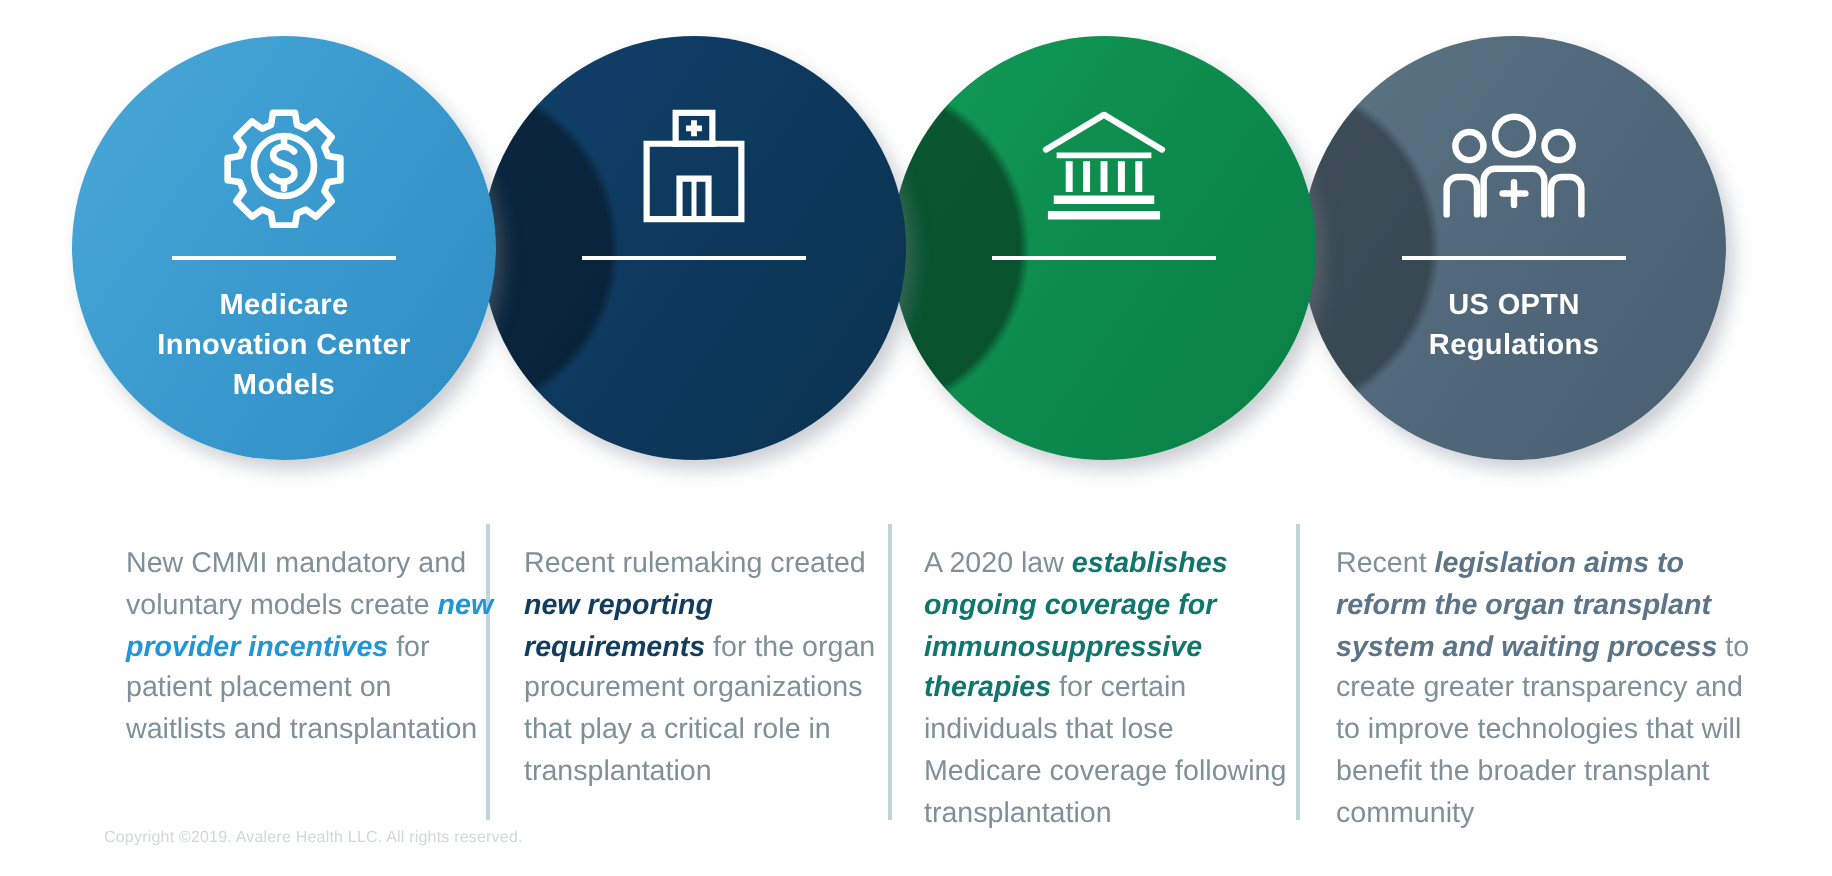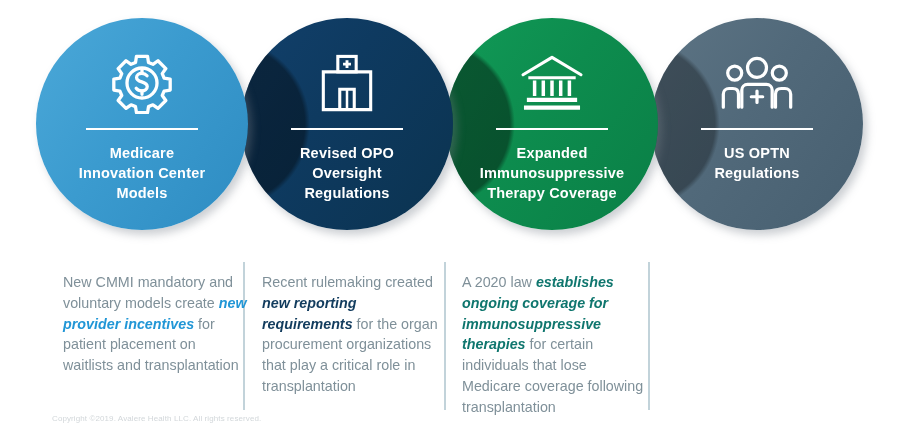--- a/index.html
+++ b/index.html
@@ -180,38 +180,32 @@
       <span class="pillar-icon">
         <svg width="58" height="60" viewBox="0 0 60 62" fill="none" stroke="#ffffff" stroke-width="3.2">
           <rect x="20.5" y="3.5" width="19" height="16"></rect>
           <path d="M30 7.4v8.2M25.9 11.5h8.2" stroke-width="3"></path>
           <path d="M5.5 19.5h49v39h-49z"></path>
           <path d="M22.5 58.5V37.5h15v21"></path>
           <path d="M30 37.8v20.4" stroke-width="2.6"></path>
         </svg>
       </span>
       <span class="pillar-rule"></span>
-      <span class="pillar-title">Revised  OPO
-Oversight
-Regulations</span>
     </div>
 
     <div class="pillar pillar-2">
       <span class="pillar-icon">
         <svg width="66" height="58" viewBox="0 0 68 60" fill="none" stroke="#ffffff" stroke-width="3.2">
           <path d="M4 21.5 34 3.5l30 18" stroke-linejoin="round" stroke-linecap="round"></path>
           <path d="M9.5 24.5h49" stroke-width="3"></path>
           <path d="M16 27.5v16M25 27.5v16M34 27.5v16M43 27.5v16M52 27.5v16" stroke-width="3.6"></path>
           <path d="M8 47.5h52M5 55.5h58" stroke-width="4.4"></path>
         </svg>
       </span>
       <span class="pillar-rule"></span>
-      <span class="pillar-title">Expanded
-Immunosuppressive
-Therapy  Coverage</span>
     </div>
 
     <div class="pillar pillar-3">
       <span class="pillar-icon">
         <svg width="74" height="56" viewBox="0 0 78 58" fill="none" stroke="#ffffff" stroke-width="3.4">
           <circle cx="39" cy="13" r="10"></circle>
           <circle cx="15.5" cy="18.5" r="7.4"></circle>
           <circle cx="62.5" cy="18.5" r="7.4"></circle>
           <path d="M23 54.5V36.5a6 6 0 0 1 6-6h20a6 6 0 0 1 6 6v18" stroke-linecap="round" stroke-linejoin="round"></path>
           <path d="M19.5 54.5V41c0-4.0-2.0-6.2-6.0-6.2H9.5a6 6 0 0 0-6 6v13.7" stroke-linecap="round" stroke-linejoin="round"></path>
@@ -226,16 +220,17 @@
   </div>
 
   <div class="divider divider-0"></div>
   <div class="divider divider-1"></div>
   <div class="divider divider-2"></div>
 
   <div class="copy-row">
     <p class="copy-col copy-col-1">Recent rulemaking created <b>new reporting requirements</b> for the organ procurement organizations that play a critical role in transplantation</p>
     <p class="copy-col copy-col-0">New CMMI mandatory and voluntary  models create <b>new provider incentives</b> for patient placement on waitlists and transplantation</p>
     <p class="copy-col copy-col-2">A 2020 law <b>establishes ongoing coverage for immunosuppressive therapies</b> for certain individuals that lose Medicare coverage following transplantation</p>
+    <p class="copy-col copy-col-3">Recent <b>legislation  aims to reform the organ transplant system and waiting process</b> to create greater transparency and to improve technologies that will benefit the broader transplant community</p>
   </div>
 
   <div class="copyright">Copyright ©2019. Avalere Health LLC. All rights reserved.</div>
 </div>
 
 </body></html>

